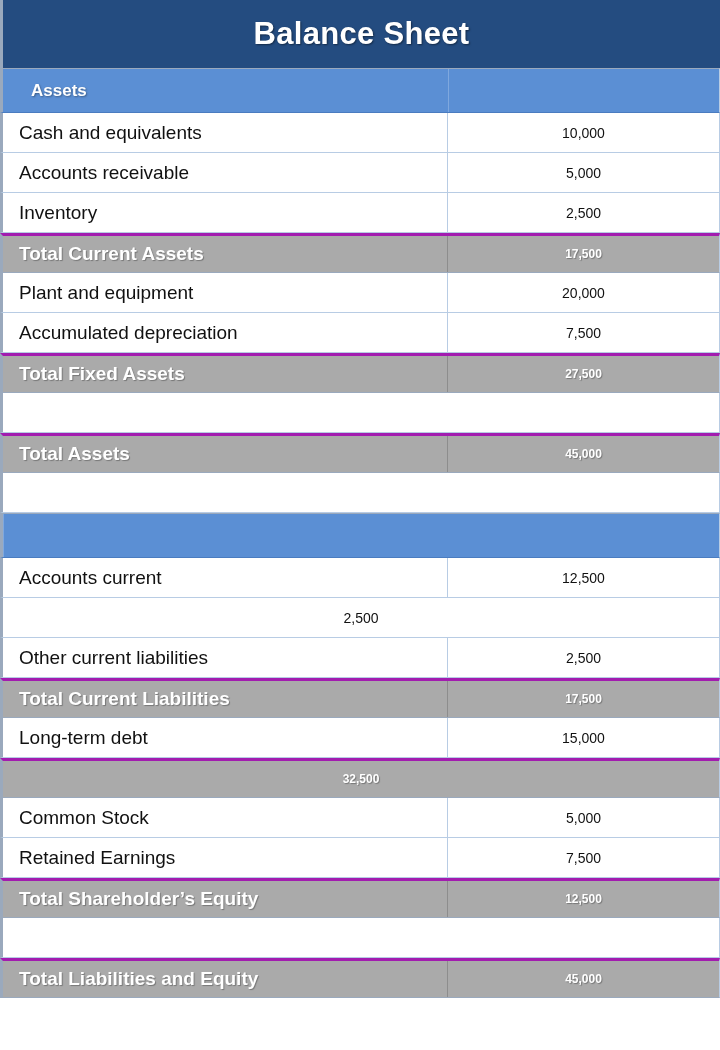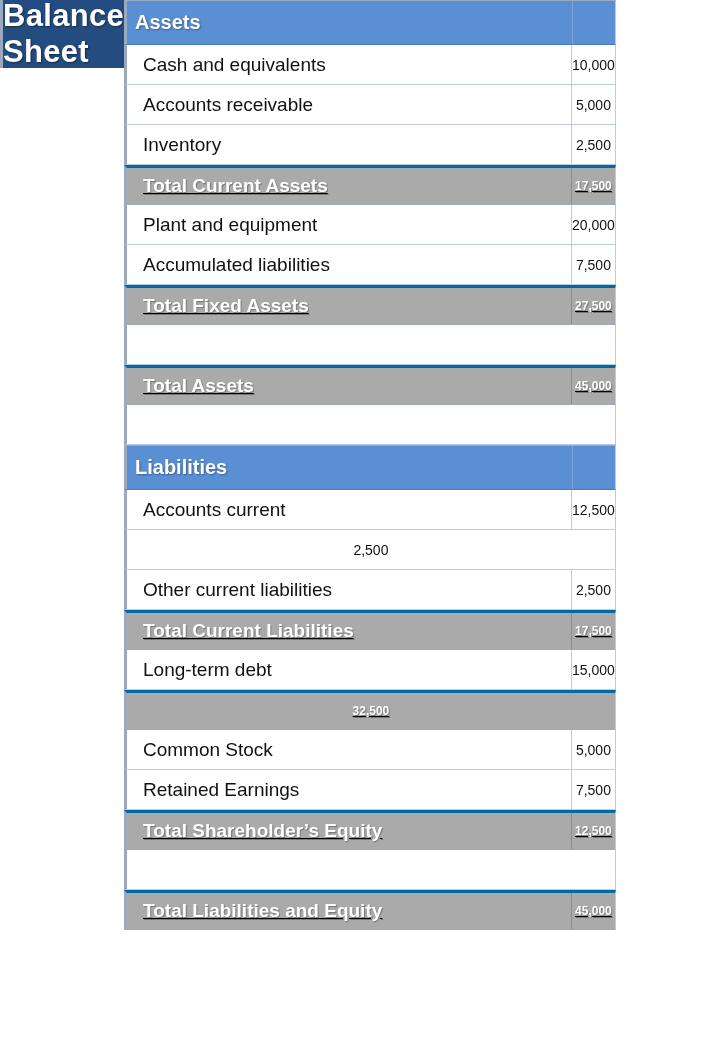--- a/index.html
+++ b/index.html
@@ -4,21 +4,21 @@
 <style>
   * { margin:0; padding:0; box-sizing:border-box; }
   html, body {
     width:720px; height:1050px;
     background:#ffffff;
     font-family:"Liberation Sans", sans-serif;
     overflow:hidden;
   }
   #sheet {
     width:720px; height:1050px;
-    display:flex; flex-direction:row;
+    display:flex; flex-direction:column;
     background:#ffffff;
   }
 
   
   .title-band {
     height:68px; flex:0 0 68px;
     background:#244c80;
     display:flex; align-items:center; justify-content:center;
     border-left:3px solid #9aa9bd;
   }
@@ -51,24 +51,24 @@
 
   
   .row.section {
     height:45px;
     background:#5b8fd4;
     border-top:1px solid #9aa9bd;
     border-bottom:1px solid #4a7cc0;
   }
   .row.section .cell-label {
     color:#ffffff;
-    font-size:20px;
+    font-size:17px;
     font-weight:bold;
     text-shadow:1px 1px 2px rgba(0,0,0,0.35);
-    padding-left:8px;
+    padding-left:28px;
   }
   .row.section .cell-value { border-left:1px solid #7fa8de; }
 
   
   .row.item {
     height:40px;
     background:#ffffff;
     border-bottom:1px solid #b8cce4;
   }
   .row.item .cell-label {
@@ -78,23 +78,22 @@
   }
   .row.item .cell-value {
     color:#111111;
     font-size:14px;
   }
 
   
   .row.total {
     height:40px;
     background:#aaaaaa;
-    border-top:3px solid #0369a1;
+    border-top:3px solid #a21caf;
     border-bottom:1px solid #9aa9bd;
-    text-decoration:underline;
   }
   .row.total .cell-label {
     color:#ffffff;
     font-size:19px;
     font-weight:bold;
     text-shadow:1px 1px 1px rgba(0,0,0,0.30);
     border-right:1px solid #8d8d8d;
   }
   .row.total .cell-value {
     color:#ffffff;
@@ -139,41 +138,40 @@
       </div>
       <div class="row total">
         <div class="cell-label">Total Current Assets</div>
         <div class="cell-value">17,500</div>
       </div>
       <div class="row item">
         <div class="cell-label">Plant and equipment</div>
         <div class="cell-value">20,000</div>
       </div>
       <div class="row item">
-        <div class="cell-label">Accumulated liabilities</div>
+        <div class="cell-label">Accumulated depreciation</div>
         <div class="cell-value">7,500</div>
       </div>
       <div class="row total">
         <div class="cell-label">Total Fixed Assets</div>
         <div class="cell-value">27,500</div>
       </div>
       <div class="row spacer">
         <div class="cell-label"></div>
         <div class="cell-value"></div>
       </div>
       <div class="row total">
         <div class="cell-label">Total Assets</div>
         <div class="cell-value">45,000</div>
       </div>
       <div class="row spacer">
         <div class="cell-label"></div>
         <div class="cell-value"></div>
       </div>
       <div class="row section">
-        <div class="cell-label">Liabilities</div>
         <div class="cell-value"></div>
       </div>
       <div class="row item">
         <div class="cell-label">Accounts current</div>
         <div class="cell-value">12,500</div>
       </div>
       <div class="row item">
         <div class="cell-value">2,500</div>
       </div>
       <div class="row item">

